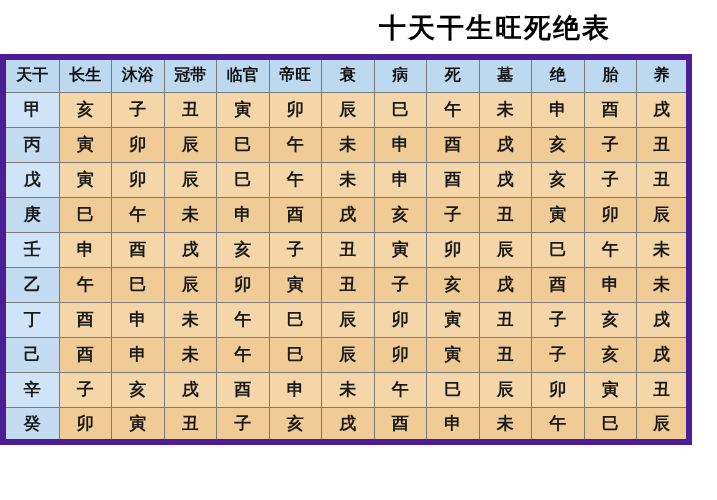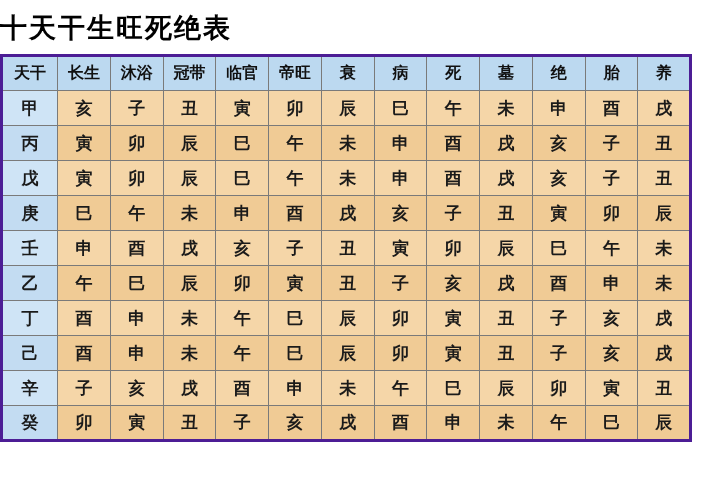--- a/index.html
+++ b/index.html
@@ -13,38 +13,38 @@
     font-family: "DejaVu Sans", sans-serif;
     overflow: hidden;
   }
   .page {
     width: 611px;
     height: 500px;
     position: relative;
     box-sizing: border-box;
     display: flex;
     flex-direction: column;
-    align-items: flex-start;
+    align-items: flex-end;
   }
   .title {
     font-size: 27px;
     font-weight: bold;
     color: #000000;
     letter-spacing: 2px;
     margin-top: 12px;
     margin-bottom: 10px;
     text-align: center;
     line-height: 32px;
   }
   table.main {
     border-collapse: collapse;
     table-layout: fixed;
     width: 692px;
     margin: 0 auto;
-    border: 3px solid #4c1d95;
+    border: 6px solid #4c1d95;
   }
   table.main td, table.main th {
     border: 1px solid #7a7a7a;
     text-align: center;
     vertical-align: middle;
     font-weight: bold;
     font-size: 17px;
     color: #1a1a1a;
     padding: 0;
     height: 35px;

